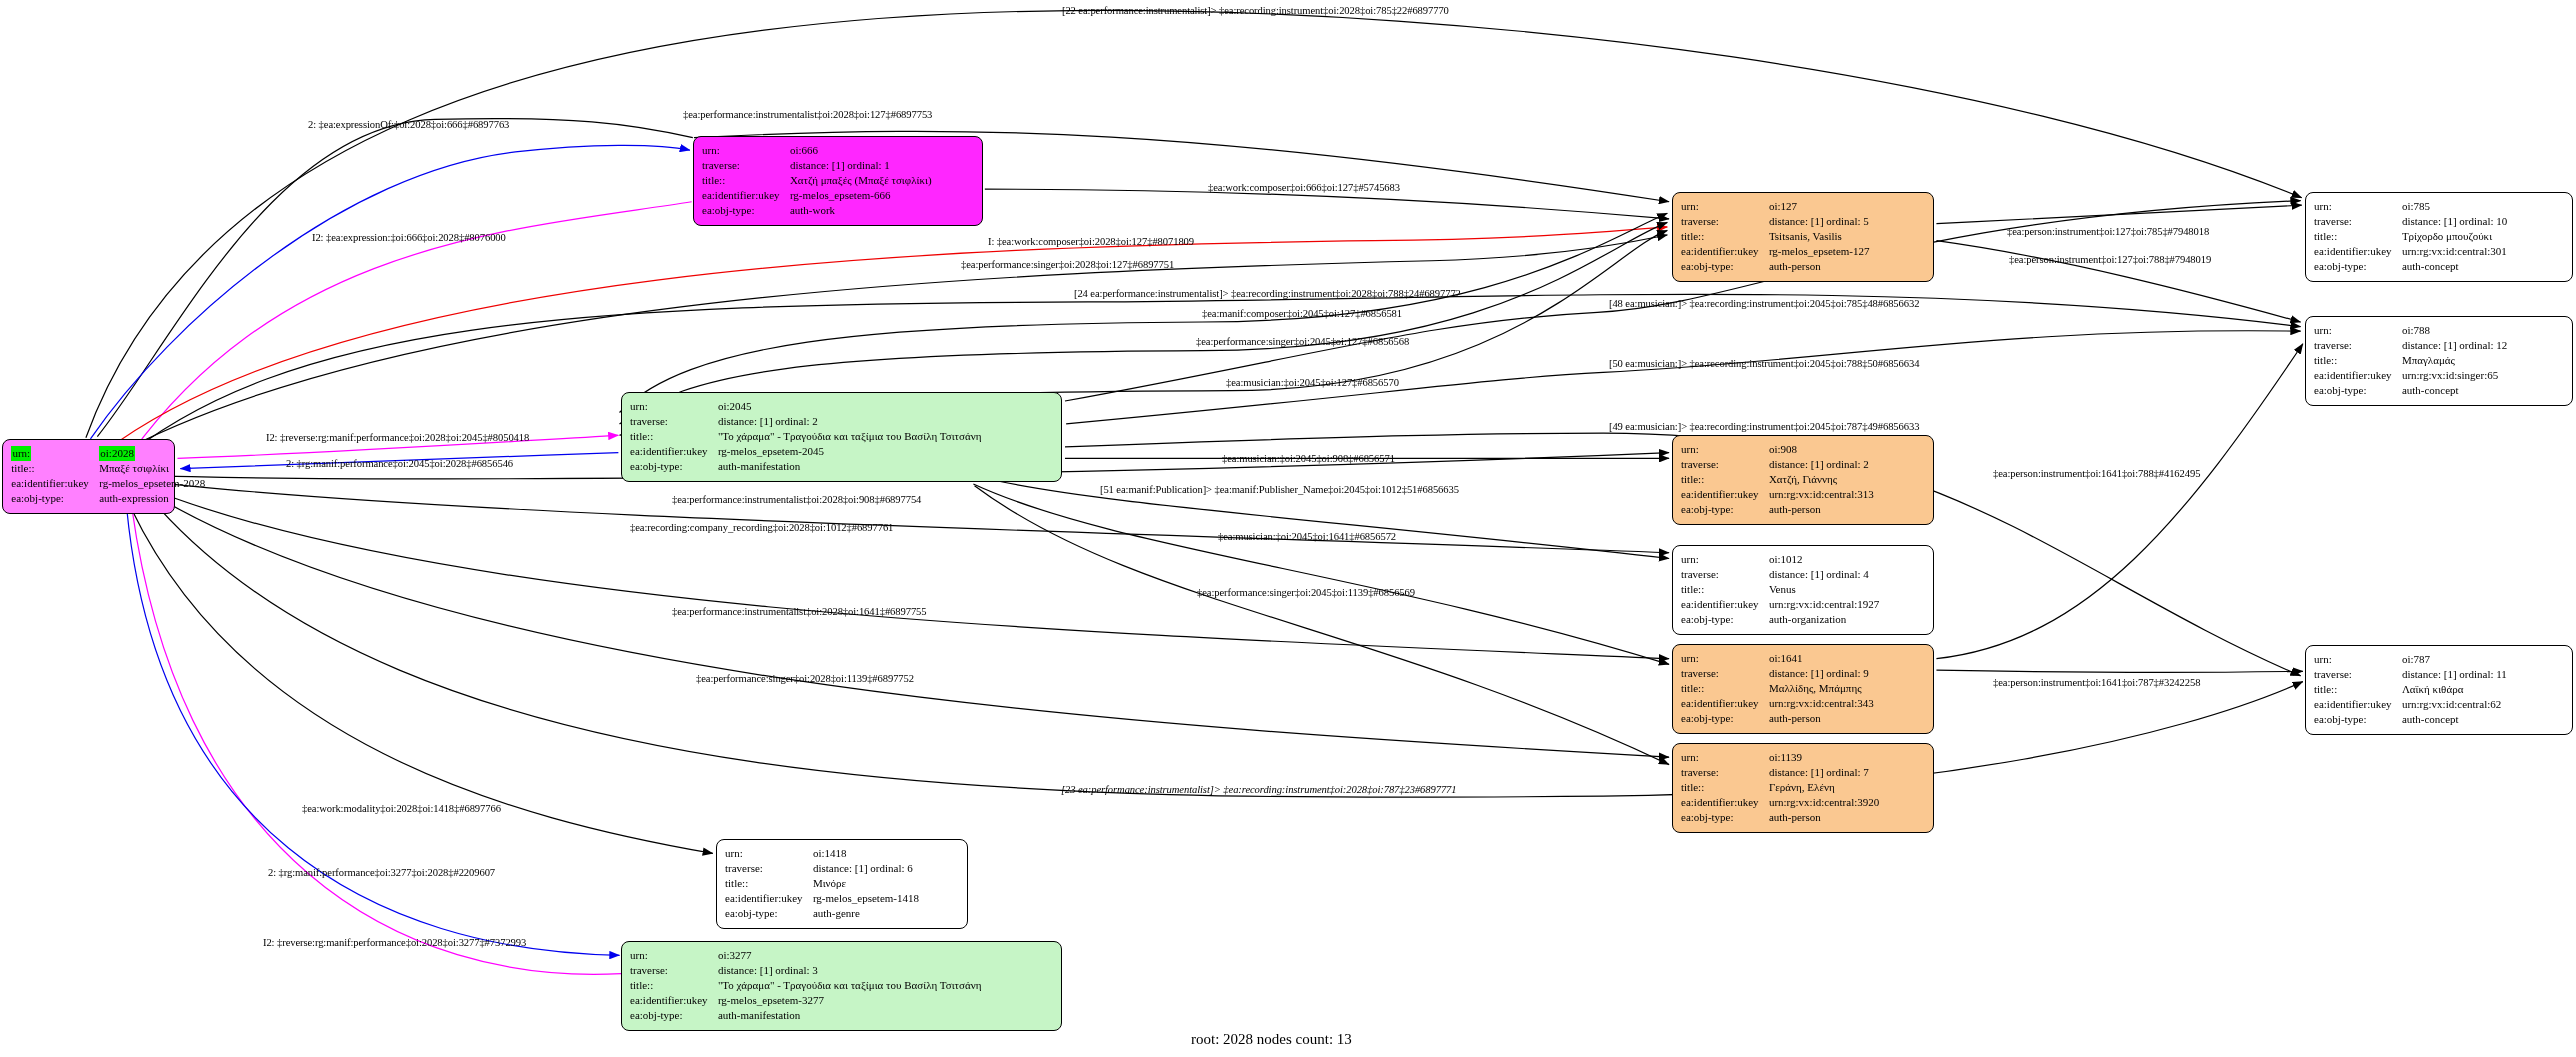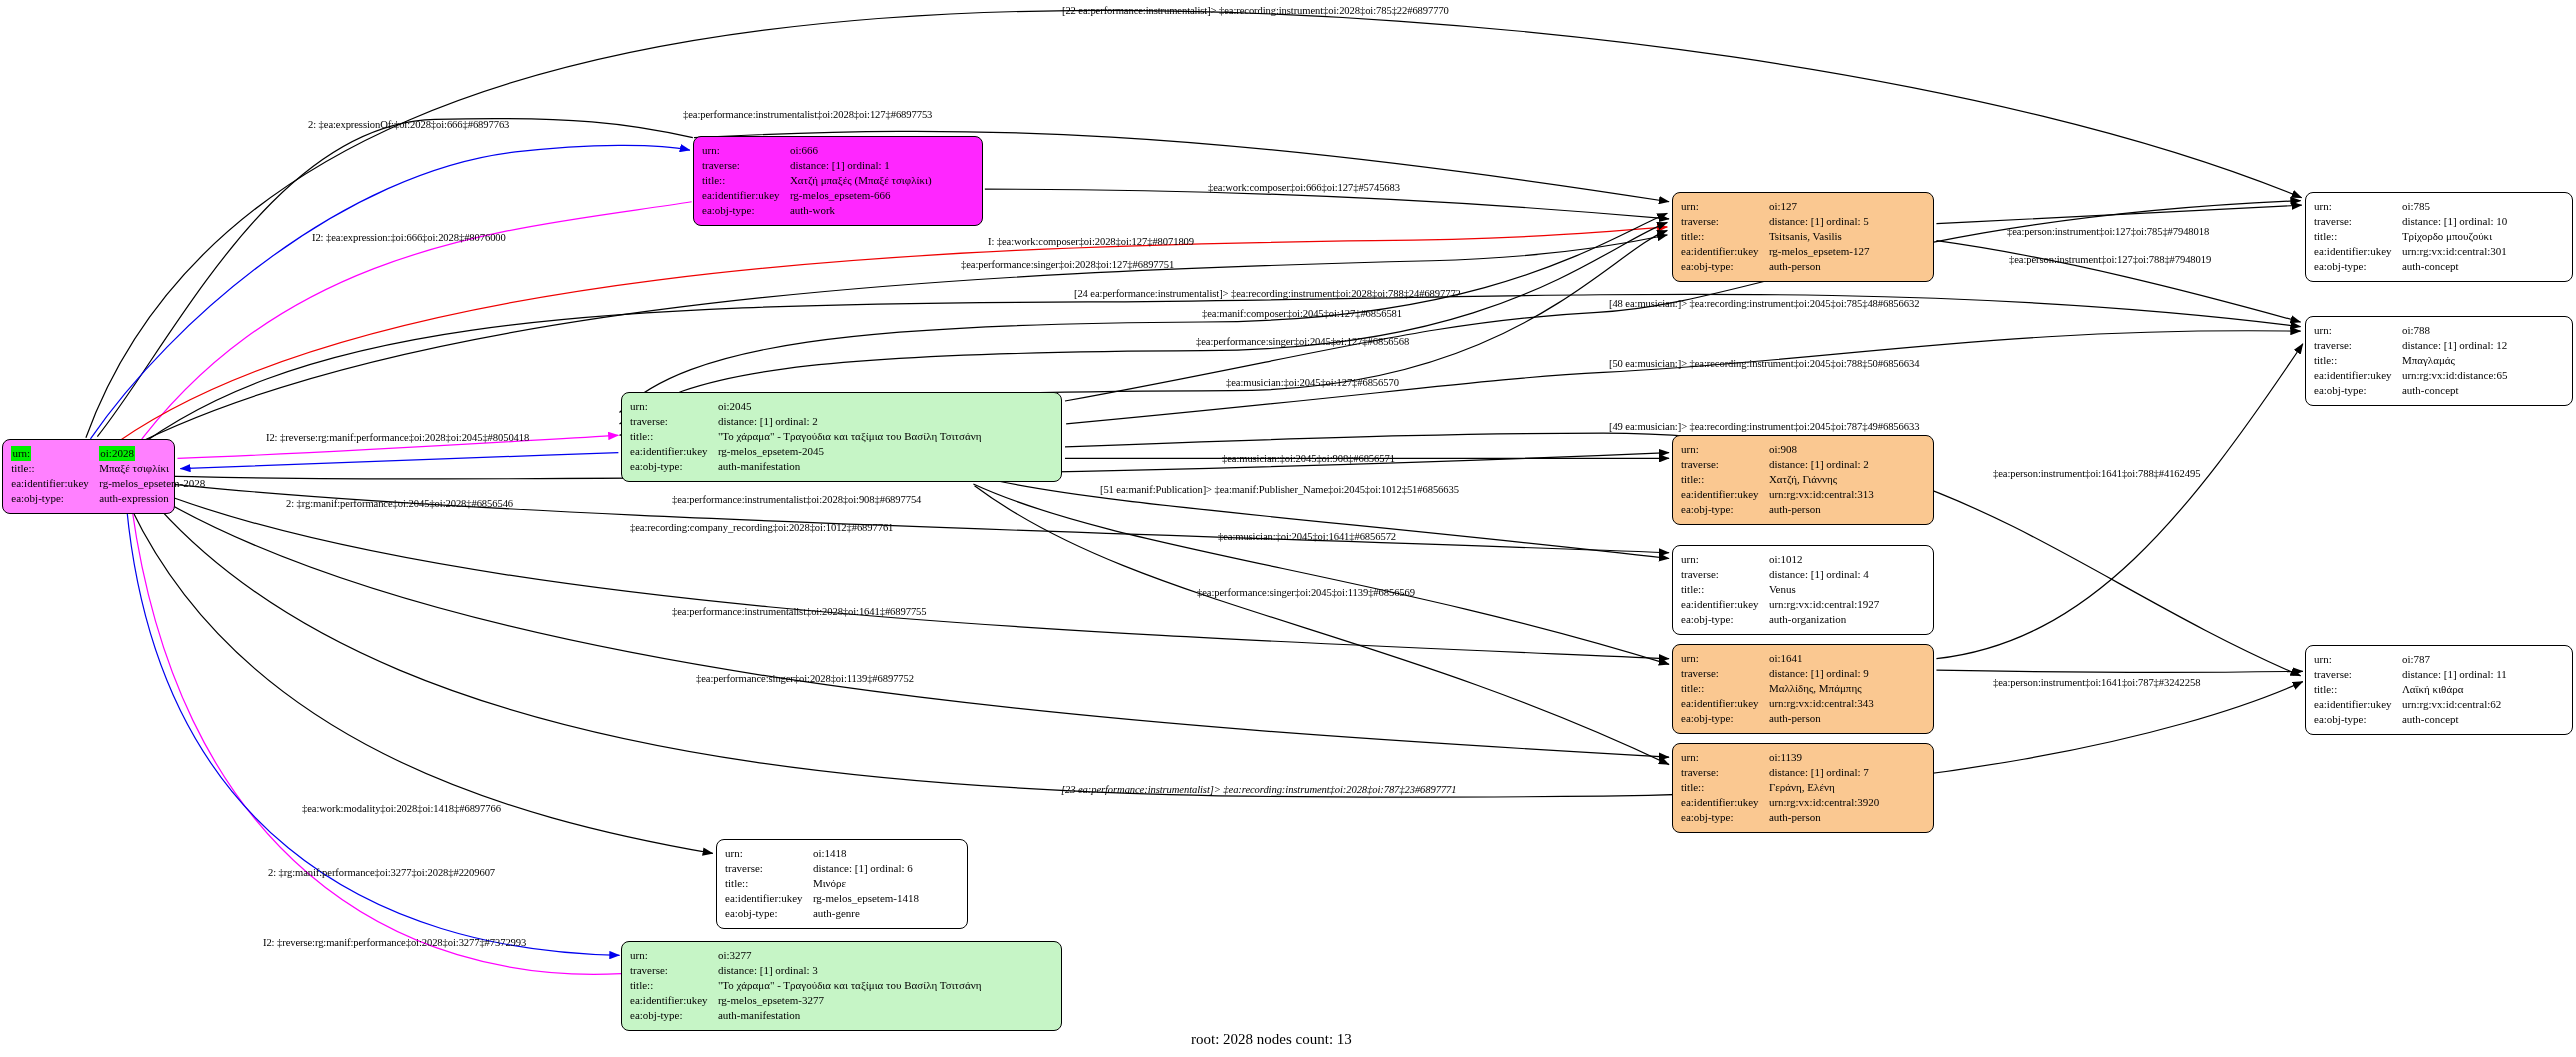--- a/index.html
+++ b/index.html
@@ -352,21 +352,21 @@
             <tr>
               <td class="k">traverse:</td>
               <td>distance: [1]     ordinal: 12</td>
             </tr>
             <tr>
               <td class="k">title::</td>
               <td>Μπαγλαμάς</td>
             </tr>
             <tr>
               <td class="k">ea:identifier:ukey</td>
-              <td>urn:rg:vx:id:distance:65</td>
+              <td>urn:rg:vx:id:singer:65</td>
             </tr>
             <tr>
               <td class="k">ea:obj-type:</td>
               <td>auth-concept</td>
             </tr>
           </tbody>
         </table>
       </div>
       <div class="node n-plain" style="left: 2305px; top: 645px; width: 268px;">
         <table>
@@ -459,21 +459,21 @@
       <div class="elabel" style="left: 961px; top: 259px;">‡ea:performance:singer‡oi:2028‡oi:127‡#6897751</div>
       <div class="elabel" style="left: 2009px; top: 254px;">‡ea:person:instrument‡oi:127‡oi:788‡#7948019</div>
       <div class="elabel" style="left: 1074px; top: 288px;">[24 ea:performance:instrumentalist]&gt; ‡ea:recording:instrument‡oi:2028‡oi:788‡24#6897772</div>
       <div class="elabel" style="left: 1609px; top: 298px;">[48 ea:musician:]&gt; ‡ea:recording:instrument‡oi:2045‡oi:785‡48#6856632</div>
       <div class="elabel" style="left: 1202px; top: 308px;">‡ea:manif:composer‡oi:2045‡oi:127‡#6856581</div>
       <div class="elabel" style="left: 1196px; top: 336px;">‡ea:performance:singer‡oi:2045‡oi:127‡#6856568</div>
       <div class="elabel" style="left: 1609px; top: 358px;">[50 ea:musician:]&gt; ‡ea:recording:instrument‡oi:2045‡oi:788‡50#6856634</div>
       <div class="elabel" style="left: 1226px; top: 377px;">‡ea:musician:‡oi:2045‡oi:127‡#6856570</div>
       <div class="elabel" style="left: 1609px; top: 421px;">[49 ea:musician:]&gt; ‡ea:recording:instrument‡oi:2045‡oi:787‡49#6856633</div>
       <div class="elabel" style="left: 266px; top: 432px;">I2: ‡reverse:rg:manif:performance‡oi:2028‡oi:2045‡#8050418</div>
-      <div class="elabel" style="left: 286px; top: 458px; margin-top: 40px;">2: ‡rg:manif:performance‡oi:2045‡oi:2028‡#6856546</div>
+      <div class="elabel" style="left: 286px; top: 458px;">2: ‡rg:manif:performance‡oi:2045‡oi:2028‡#6856546</div>
       <div class="elabel" style="left: 1222px; top: 453px;">‡ea:musician:‡oi:2045‡oi:908‡#6856571</div>
       <div class="elabel" style="left: 1100px; top: 484px;">[51 ea:manif:Publication]&gt; ‡ea:manif:Publisher_Name‡oi:2045‡oi:1012‡51#6856635</div>
       <div class="elabel" style="left: 672px; top: 494px;">‡ea:performance:instrumentalist‡oi:2028‡oi:908‡#6897754</div>
       <div class="elabel" style="left: 1993px; top: 468px;">‡ea:person:instrument‡oi:1641‡oi:788‡#4162495</div>
       <div class="elabel" style="left: 630px; top: 522px;">‡ea:recording:company_recording‡oi:2028‡oi:1012‡#6897761</div>
       <div class="elabel" style="left: 1218px; top: 531px;">‡ea:musician:‡oi:2045‡oi:1641‡#6856572</div>
       <div class="elabel" style="left: 1197px; top: 587px;">‡ea:performance:singer‡oi:2045‡oi:1139‡#6856569</div>
       <div class="elabel" style="left: 672px; top: 606px;">‡ea:performance:instrumentalist‡oi:2028‡oi:1641‡#6897755</div>
       <div class="elabel" style="left: 1993px; top: 677px;">‡ea:person:instrument‡oi:1641‡oi:787‡#3242258</div>
       <div class="elabel" style="left: 696px; top: 673px;">‡ea:performance:singer‡oi:2028‡oi:1139‡#6897752</div>

